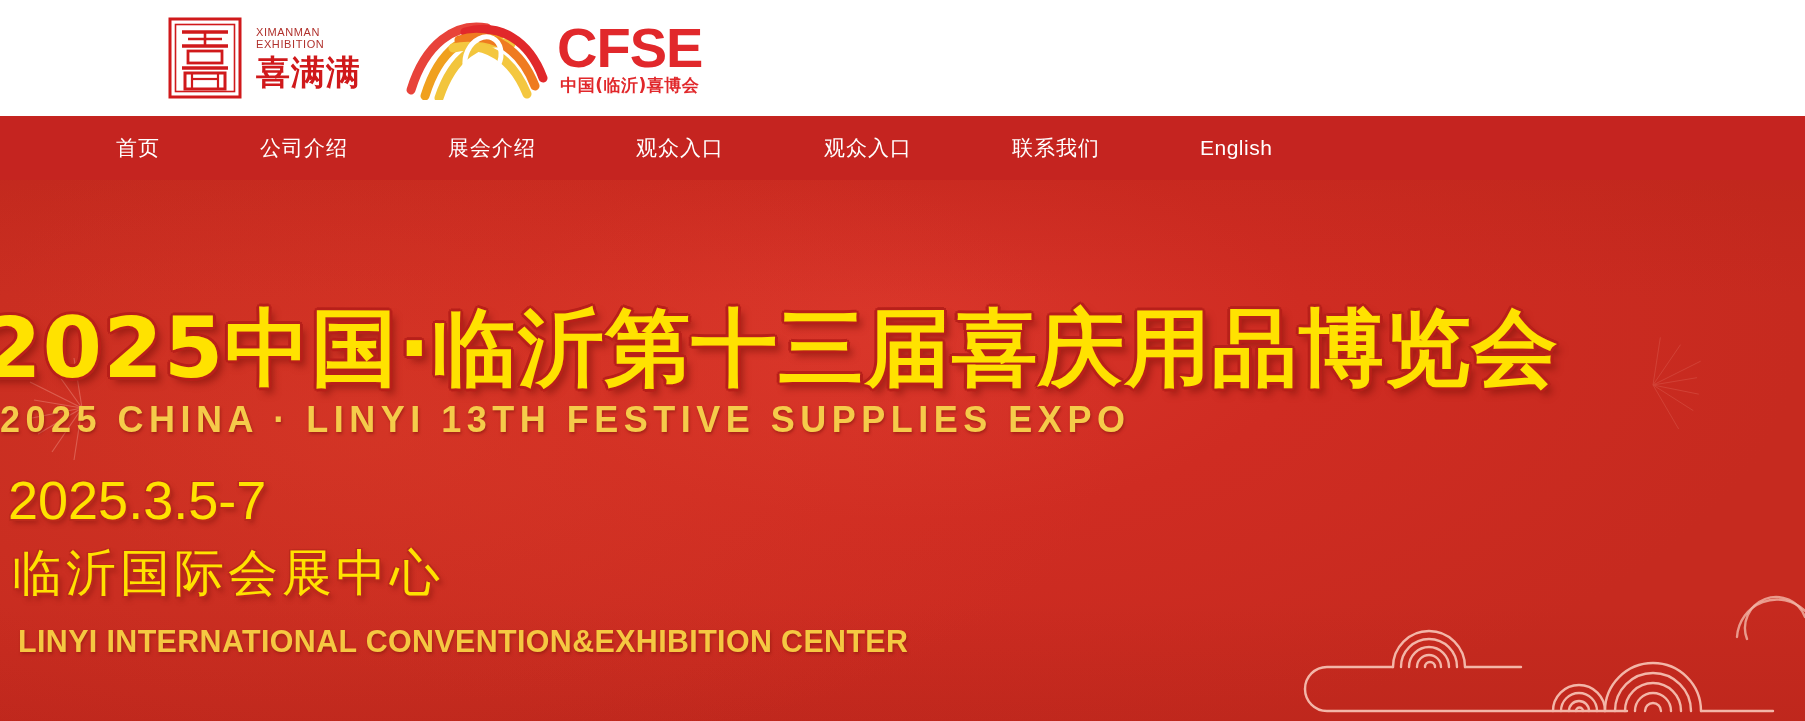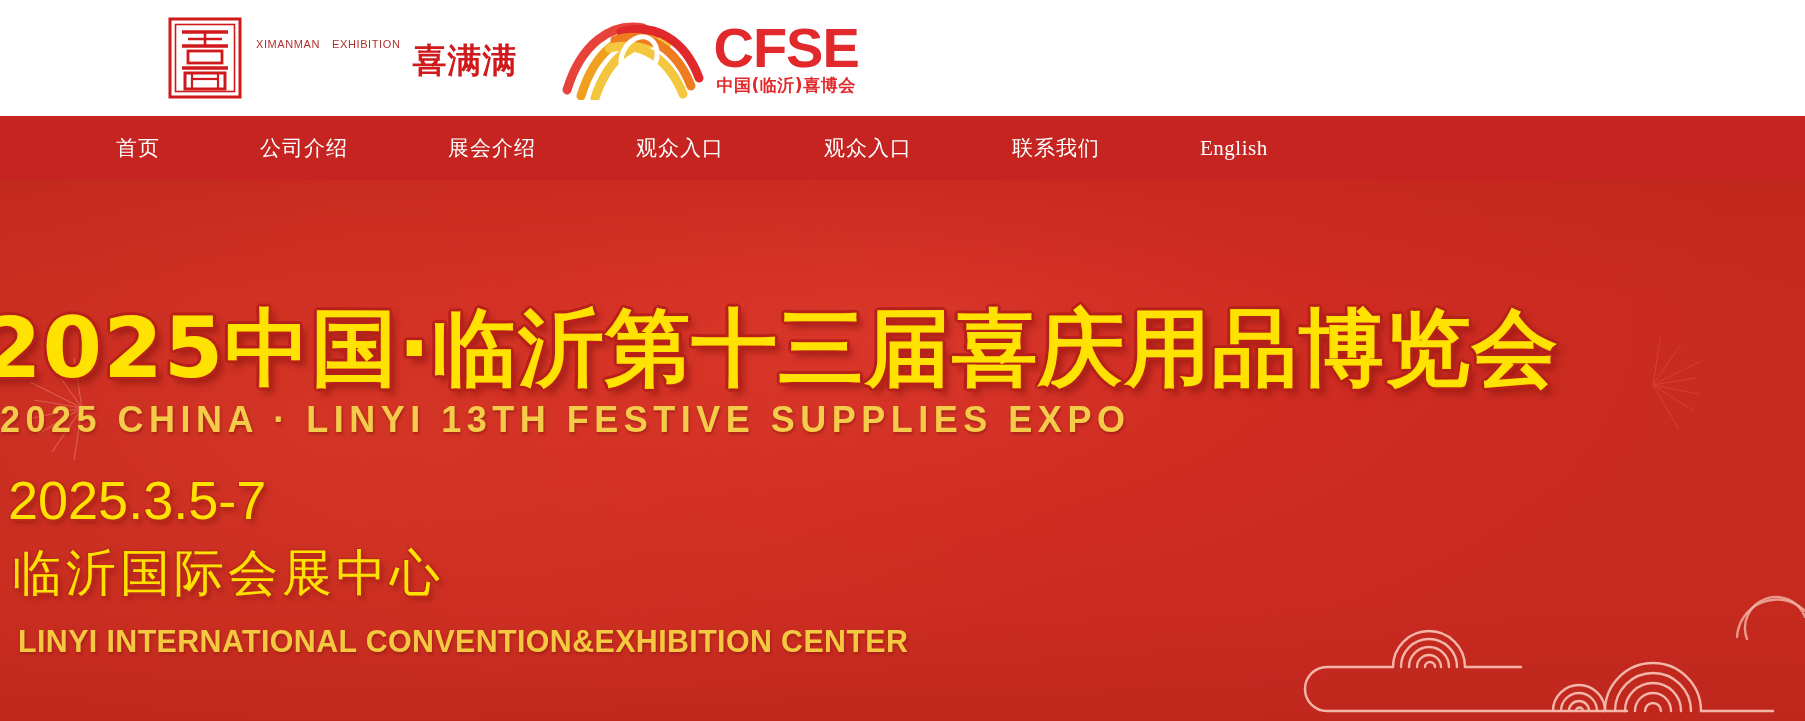--- a/index.html
+++ b/index.html
@@ -32,23 +32,22 @@
 
   
   .seal-logo {
     width: 74px;
     height: 82px;
     flex: 0 0 auto;
   }
   .brand-text-block {
     margin-left: 14px;
     display: flex;
-    flex-direction: row;
+    flex-direction: column;
     justify-content: center;
-    gap: 12px;
   }
   .brand-en {
     color: #b0312c;
     font-size: 11px;
     line-height: 12px;
     letter-spacing: 0.6px;
     font-weight: 500;
     white-space: nowrap;
   }
   .brand-cn {
@@ -114,21 +113,21 @@
     color: #ffffff;
     font-size: 21px;
     letter-spacing: 1px;
     white-space: nowrap;
     text-decoration: none;
     cursor: pointer;
     font-family: "DejaVu Sans", sans-serif;
     margin-right: 100px;
   }
   .nav-item.latin {
-    font-family: Liberation Serif, serif;
+    font-family: Liberation Sans, sans-serif;
     letter-spacing: 0.5px;
     margin-right: 16px;
   }
 
   
   .hero {
     position: absolute;
     top: 180px;
     left: 0;
     width: 1805px;

